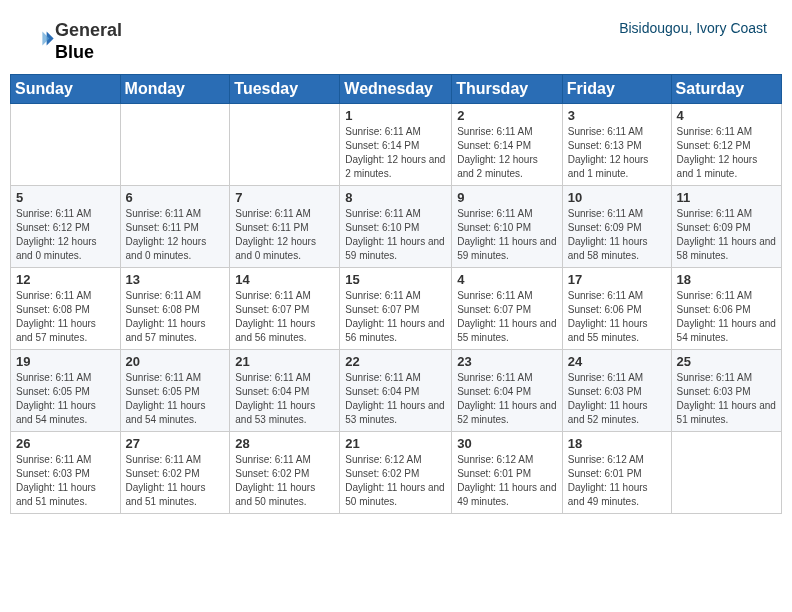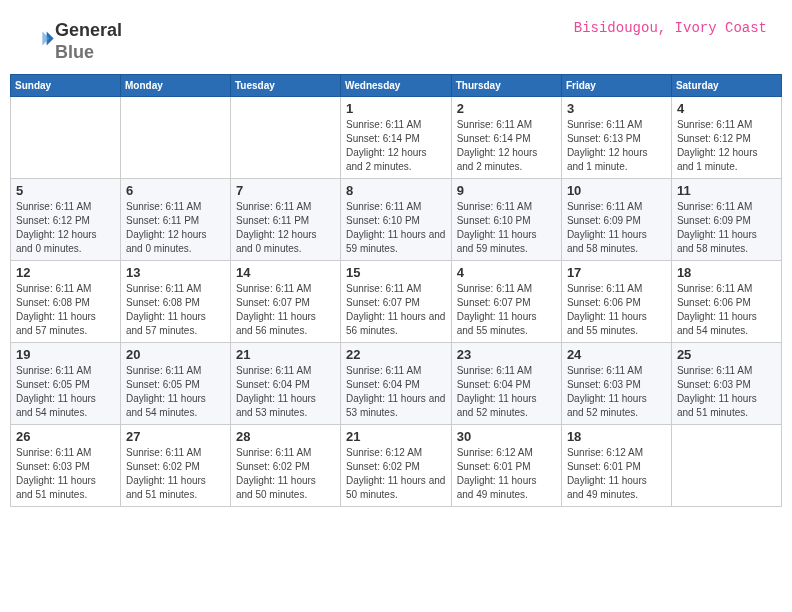--- a/index.html
+++ b/index.html
@@ -19,52 +19,51 @@
     .logo {
       display: flex;
       align-items: center;
     }
     .logo-text {
       font-size: 18px;
       font-weight: bold;
       color: #333;
       line-height: 1.2;
     }
-    .logo-text .blue { color: #737373; }
+    .logo-text .blue { color: #000000; }
     .logo-icon {
       width: 28px;
       height: 28px;
       margin-left: 2px;
     }
     .title-block {
       text-align: right;
     }
     .month-title {
       font-size: 32px;
       font-weight: normal;
       color: #333;
     }
     .location {
       font-size: 14px;
-      color: #ec4899;
-      font-family: Liberation Mono, monospace;
+      color: #0c4a6e;
     }
     .calendar {
       width: 100%;
       border-collapse: collapse;
       margin-top: 6px;
       font-size: 11px;
     }
     .calendar thead tr th {
       background: #2a6db5;
       color: white;
       padding: 5px 4px;
       text-align: left;
       font-weight: bold;
-      font-size: 10px;
+      font-size: 16px;
       border: 1px solid #1a5a9a;
     }
     .calendar tbody tr td {
       border: 1px solid #ccc;
       vertical-align: top;
       padding: 4px 5px;
       width: 113px;
       min-height: 80px;
       background: #fff;
     }

